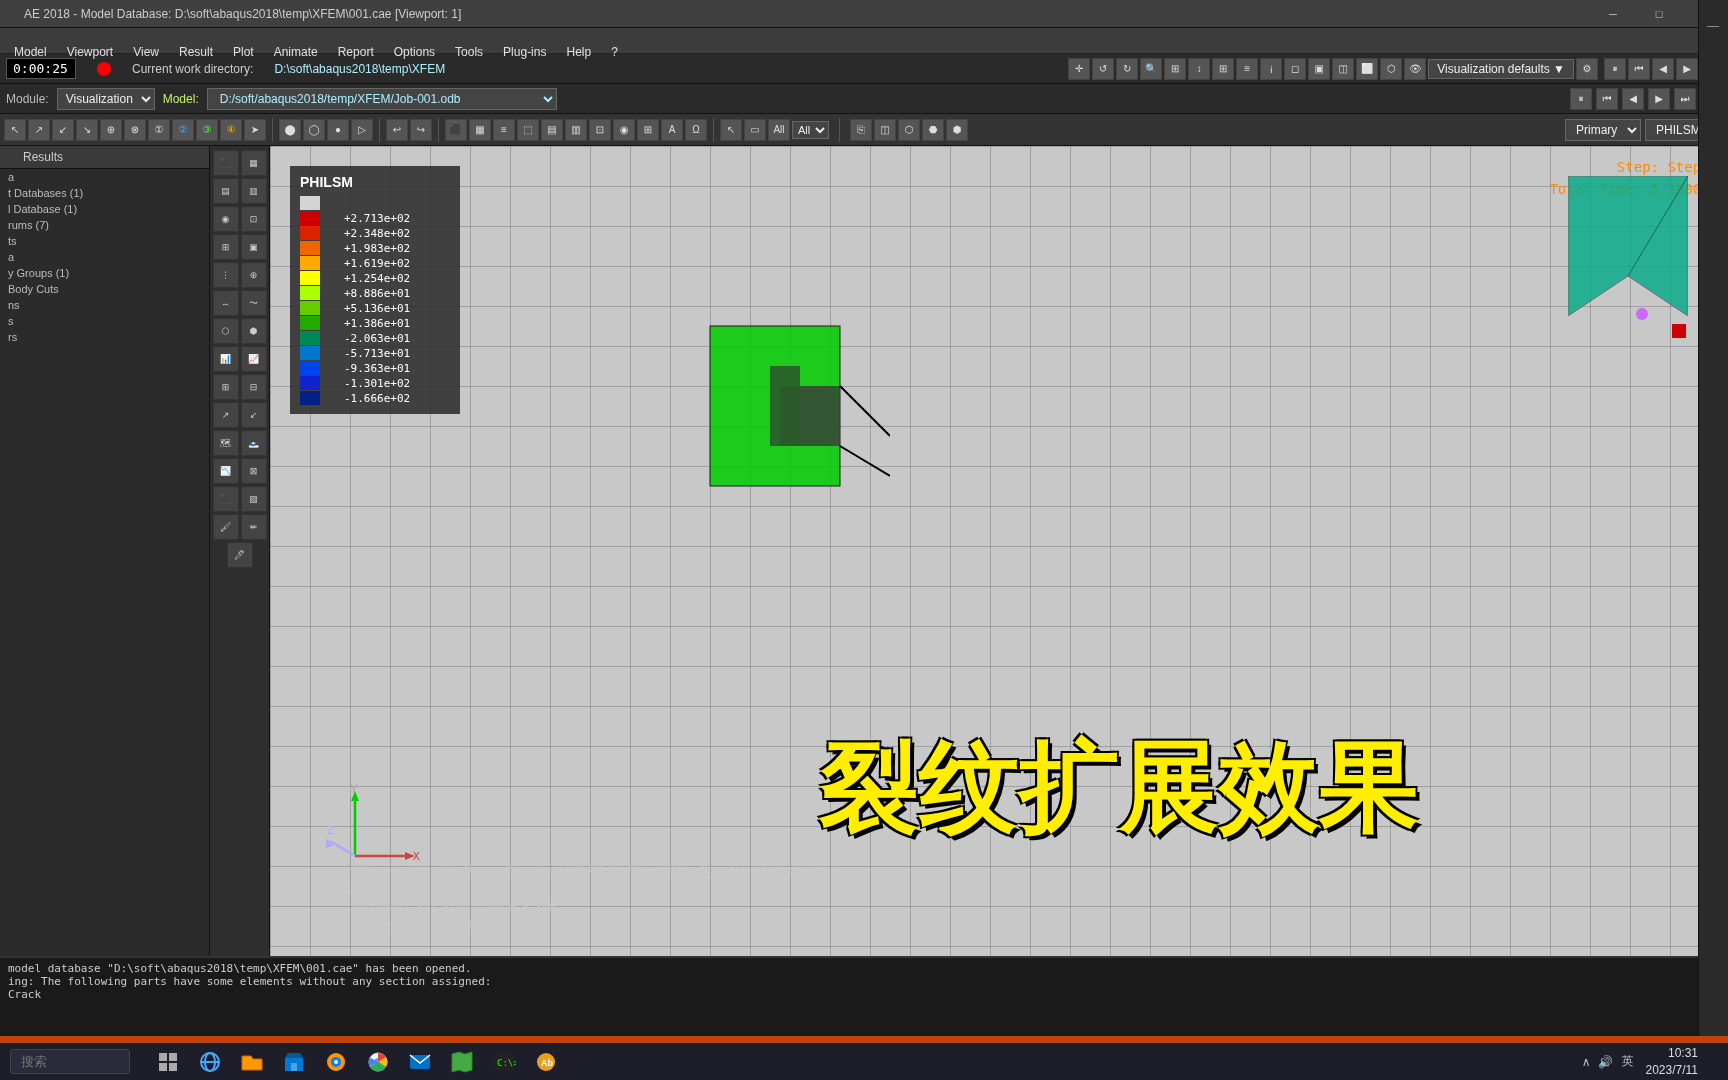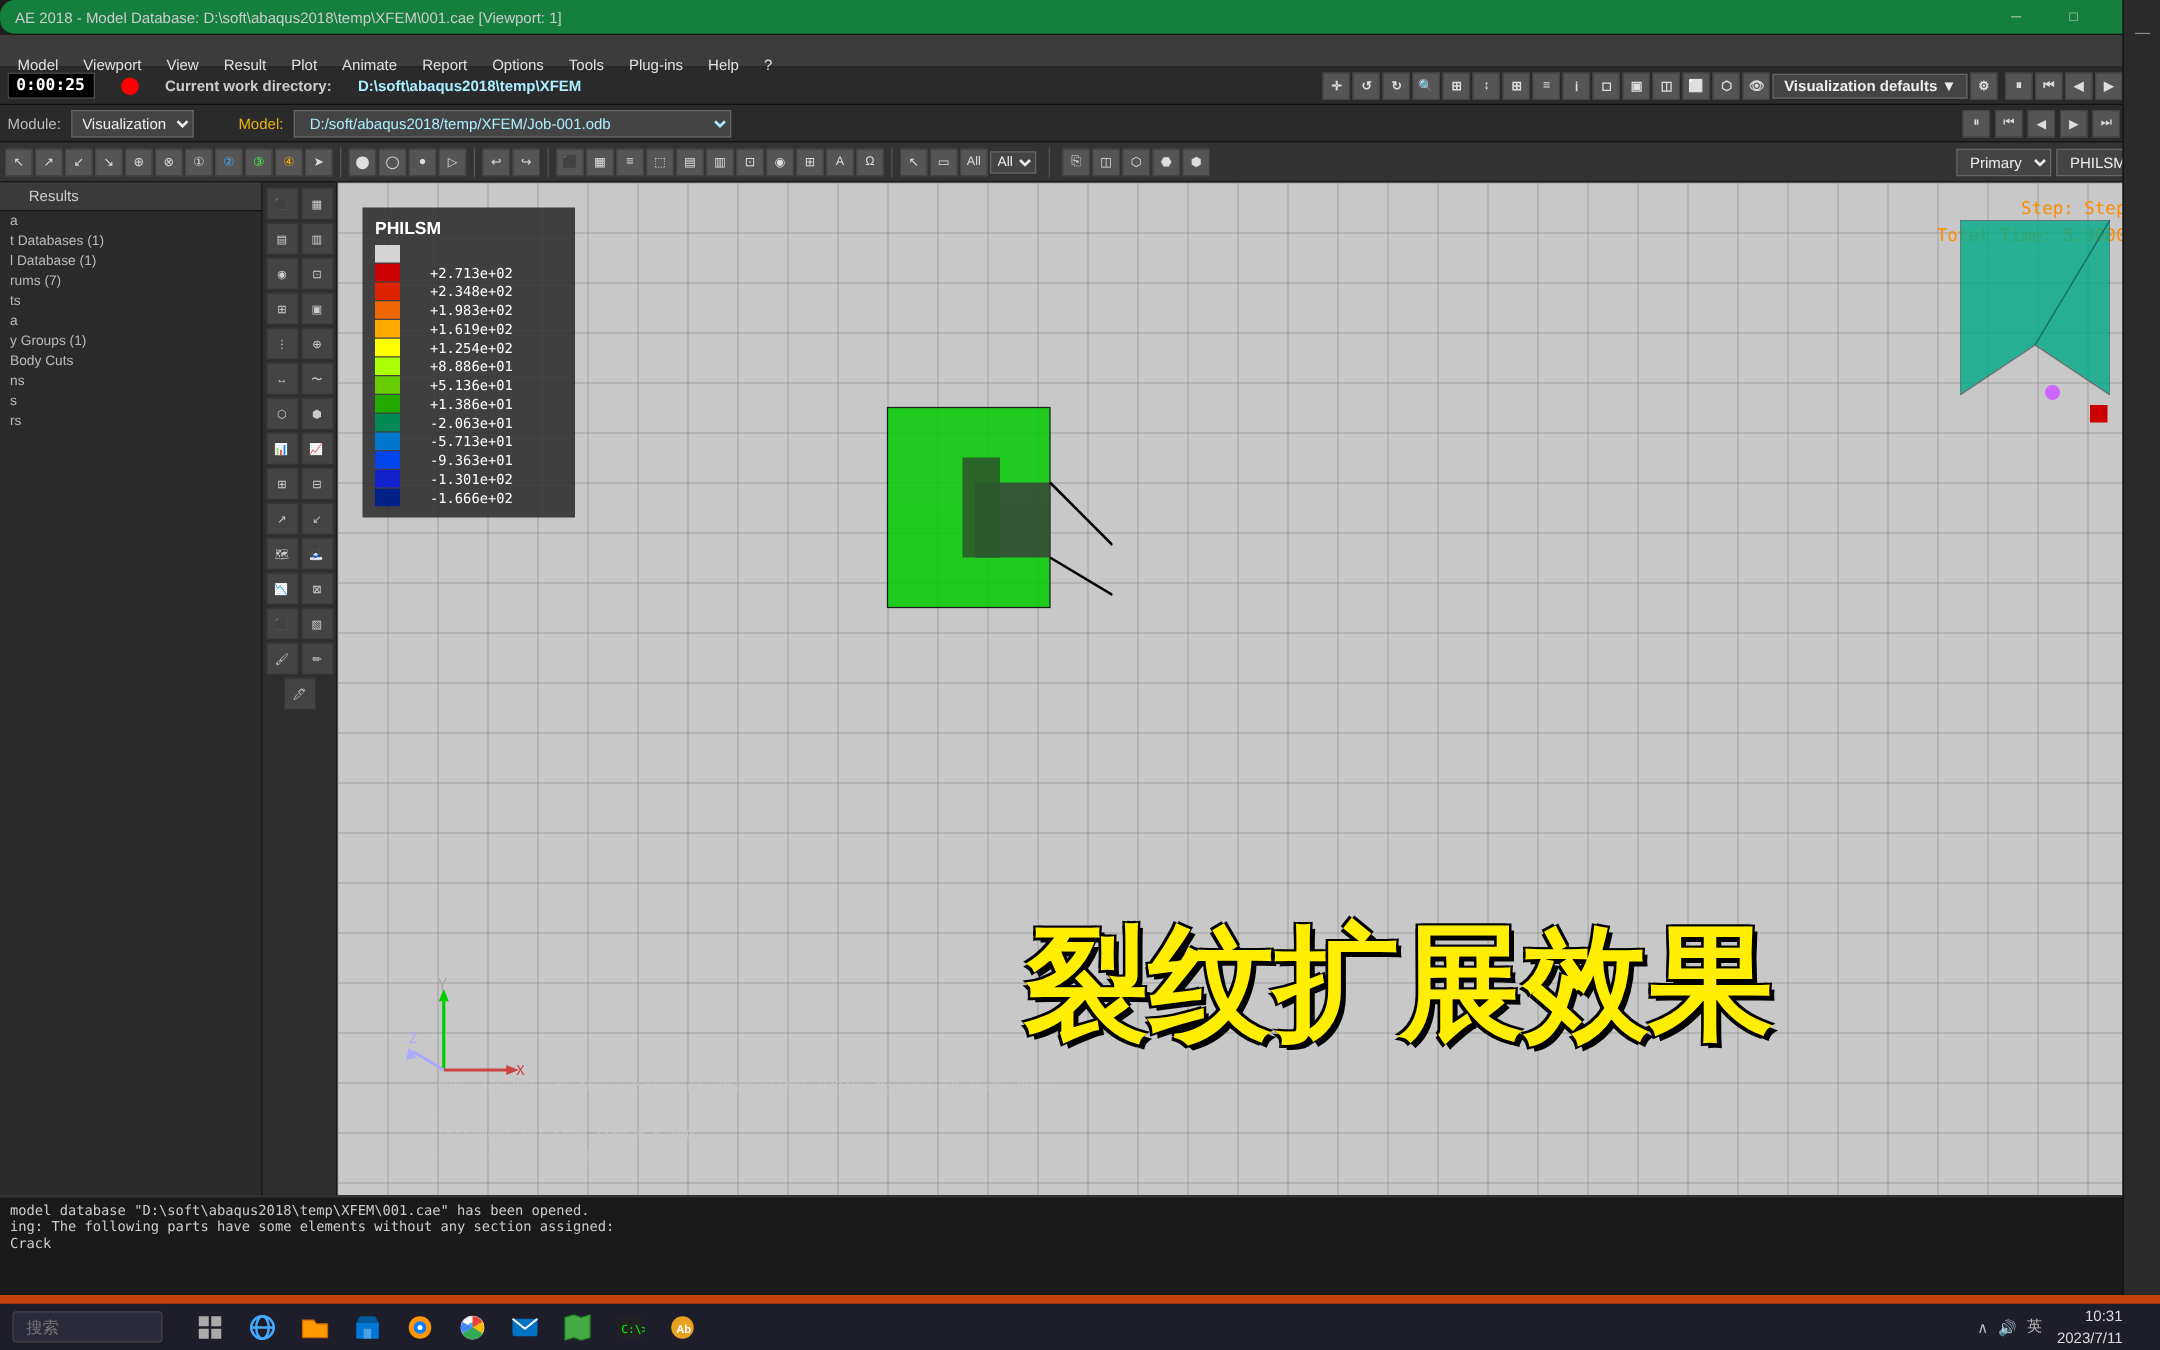--- a/index.html
+++ b/index.html
@@ -1,60 +1,60 @@
 <!DOCTYPE html>
 <html><head>
   <meta charset="utf-8">
   <style>
     * { margin: 0; padding: 0; box-sizing: border-box; }
     body { width: 1728px; height: 1080px; overflow: hidden; background: #1e1e1e; font-family: 'Segoe UI', Arial, sans-serif; font-size: 12px; color: #ddd; }
 
     
     #titlebar {
-      height: 28px; background: #15803d; display: flex; align-items: center;
-      padding: 0 12px; border-bottom: 1px solid #111; position: relative; border-radius: 12px;
+      height: 28px; background: #404040; display: flex; align-items: center;
+      padding: 0 24px; border-bottom: 1px solid #111; position: relative;
     }
     #titlebar span { font-size: 12px; color: #ccc; }
     #titlebar .win-controls { position: absolute; right: 0; top: 0; display: flex; }
     #titlebar .win-btn { width: 46px; height: 28px; display: flex; align-items: center; justify-content: center; font-size: 11px; color: #ccc; cursor: pointer; }
 
     
     #menubar {
       height: 26px; background: #3c3c3c; display: flex; align-items: center;
       padding: 0 4px; border-bottom: 1px solid #222;
     }
     #menubar .menu-item {
       padding: 2px 10px; color: #e0e0e0; cursor: pointer; font-size: 12px; margin-top: 22px;
     }
 
     
     #timerbar {
       height: 30px; background: #2a2a2a; display: flex; align-items: center;
-      padding: 0 6px; border-bottom: 1px solid #111; gap: 21px; font-weight: bold;
+      padding: 0 6px; border-bottom: 1px solid #111; gap: 21px;
     }
     .timer-display {
       background: #000; color: #fff; font-family: monospace; font-size: 13px;
       padding: 2px 6px; border: 1px solid #555; min-width: 70px;
     }
     .rec-dot { width: 14px; height: 14px; background: red; border-radius: 50%; display: inline-block; }
     .cwd-label { color: #ccc; font-size: 12px; }
     .cwd-value { color: #aef; font-size: 12px; }
     .toolbar-icon { width: 22px; height: 22px; background: #555; border: 1px solid #444; display: inline-flex; align-items: center; justify-content: center; cursor: pointer; color: #ddd; font-size: 10px; }
 
     
     #modulebar {
       height: 30px; background: #2a2a2a; display: flex; align-items: center;
       padding: 0 6px; border-bottom: 1px solid #111; gap: 8px;
     }
     .module-label { color: #bbb; font-size: 12px; }
     .module-select {
       background: #444; color: #eee; border: 1px solid #666; padding: 2px 4px;
       font-size: 12px; cursor: pointer;
     }
-    .model-label { color: #eab308; font-size: 12px; margin-left: 28px; }
+    .model-label { color: #bef264; font-size: 12px; margin-left: 0; }
     .model-select {
       background: #444; color: #aef; border: 1px solid #666; padding: 2px 8px;
       font-size: 12px; min-width: 350px;
     }
 
     
     #iconbar {
       height: 32px; background: #333; display: flex; align-items: center;
       padding: 0 4px; border-bottom: 1px solid #111; gap: 2px;
     }

